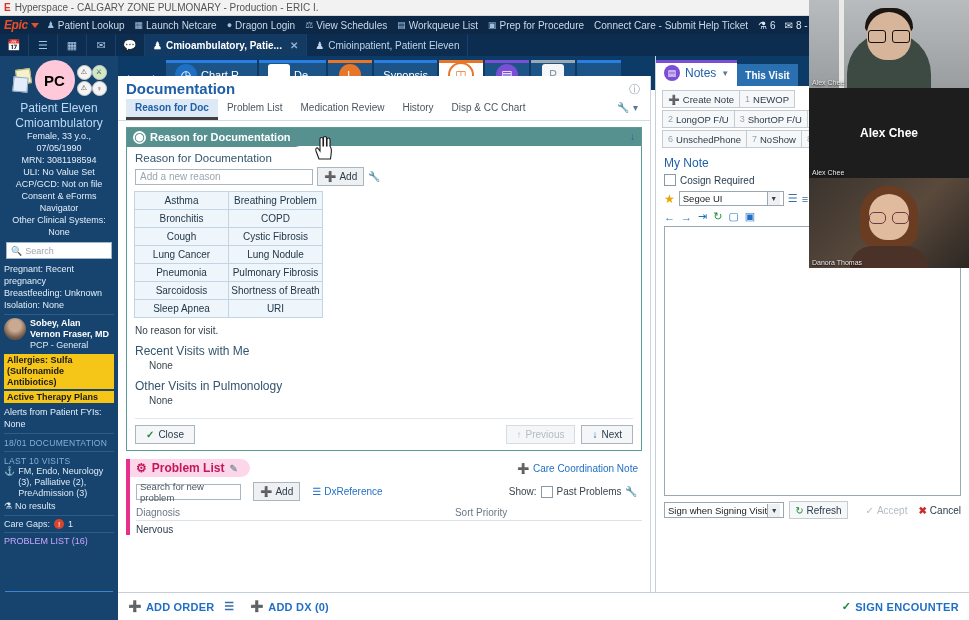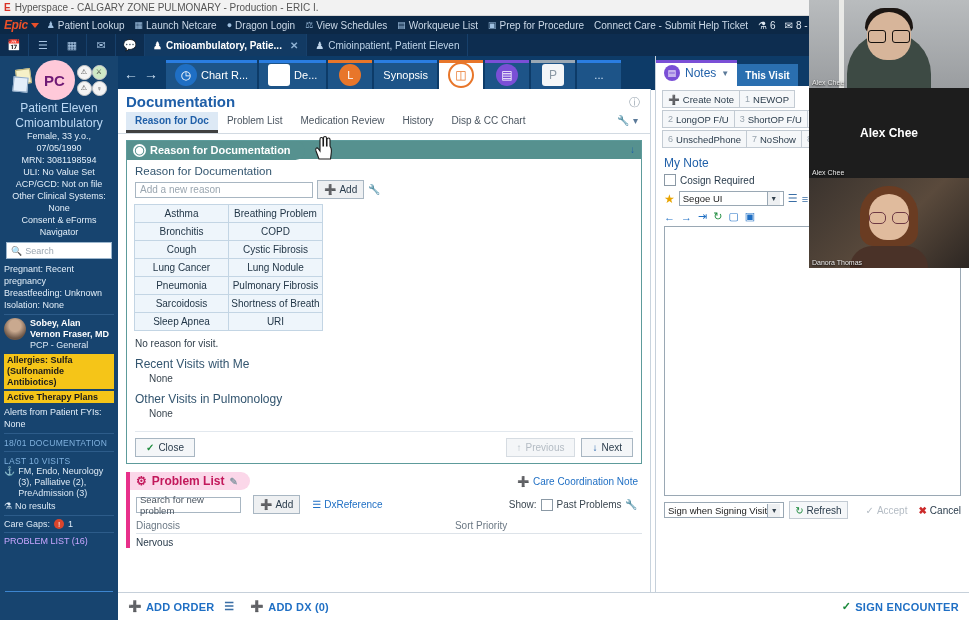--- a/index.html
+++ b/index.html
@@ -37,21 +37,21 @@
   .wstab .x{color:#8fb2d4;margin-left:4px;font-size:10px;}
 
   
   .sidebar{position:absolute;left:0;top:56px;width:118px;bottom:0;background:#17446f;
            color:#dce9f5;font-size:9.5px;box-sizing:border-box;padding:2px 4px;overflow:hidden;}
   .avatarRow{display:flex;align-items:center;justify-content:center;gap:2px;margin-top:2px;}
   .stickies{width:20px;height:22px;position:relative;}
   .sticky{position:absolute;width:13px;height:13px;background:#f6f1c8;border:1px solid #b9b07a;}
   .s1{left:3px;top:0;transform:rotate(-8deg);}
   .s2{left:0;top:8px;background:#e3eefa;border-color:#8ba7c4;transform:rotate(5deg);}
-  .pcircle{width:40px;height:40px;border-radius:50%;background:#ffc9d9;color:#701a75;
+  .pcircle{width:40px;height:40px;border-radius:50%;background:#ffc9d9;color:#000000;
            display:flex;align-items:center;justify-content:center;font-size:15px;font-weight:bold;}
   .minis{display:grid;grid-template-columns:14px 14px;gap:1px;}
   .mini{width:13px;height:13px;border-radius:50%;background:#f4f4f4;border:1px solid #ccc;
         font-size:7px;display:flex;align-items:center;justify-content:center;color:#333;}
   .mini.g{background:#cfe9c6;}
   .pname{text-align:center;color:#bcd9f5;font-size:12px;line-height:13px;margin-top:2px;}
   .pline{text-align:center;font-size:9px;line-height:12px;color:#e2eef9;}
   .srch{margin:4px 2px;height:15px;background:#fff;border:1px solid #9cb6cd;
         display:flex;align-items:center;padding:0 4px;color:#9aa6b0;font-size:9px;gap:3px;}
   .sb-line{font-size:9px;line-height:12px;color:#e2eef9;}
@@ -87,21 +87,21 @@
              display:flex;align-items:center;justify-content:center;font-size:12px;}
   .atab.wide{width:auto;padding:0 9px;color:#fff;font-size:11px;}
   .atab.sel{background:#fff;}
   .circIco{width:22px;height:22px;border-radius:50%;display:flex;align-items:center;
            justify-content:center;font-size:11px;color:#fff;}
   .actRight{margin-left:auto;display:flex;align-items:center;gap:4px;padding:0 6px 6px 0;}
   .sqBtn{width:22px;height:20px;background:#1d5488;color:#cfe2f5;display:flex;
          align-items:center;justify-content:center;font-size:10px;}
 
   
-  .doc{position:absolute;left:118px;top:89px;width:533px;bottom:28px;background:#fff;
+  .doc{position:absolute;left:118px;top:76px;width:533px;bottom:28px;background:#fff;
        border-right:1px solid #c9d4de;box-sizing:border-box;overflow:hidden;}
   .docTitle{color:#1f5fa8;font-size:15px;font-weight:bold;padding:4px 8px 2px 8px;}
   .helpIco{position:absolute;right:10px;top:6px;color:#9aa6b0;font-size:11px;}
   .docTabs{display:flex;gap:0;padding:0 8px;border-bottom:1px solid #d2dae2;}
   .dtab{font-size:10px;color:#4a5560;padding:3px 9px 4px 9px;white-space:nowrap;}
   .dtab.act{color:#1f5fa8;font-weight:bold;background:#dde9f5;border-bottom:3px solid #404040;}
   .wrenchR{margin-left:auto;color:#5b7a99;font-size:10px;padding:3px 4px;}
 
   .sectionBox{margin:6px 8px 0 8px;border:1px solid #5d9b9b;background:#fff;position:relative;}
   .sectTab{display:inline-flex;align-items:center;gap:4px;background:#56918f;color:#fff;
@@ -320,22 +320,22 @@
         <span class="mini">⚠</span>
         <span class="mini">♀</span>
       </span>
     </div>
     <div class="pname">Patient Eleven</div>
     <div class="pname">Cmioambulatory</div>
     <div class="pline">Female, 33 y.o., 07/05/1990</div>
     <div class="pline">MRN: 3081198594</div>
     <div class="pline">ULI: No Value Set</div>
     <div class="pline">ACP/GCD: Not on file</div>
+    <div class="pline">Consent &amp; eForms Navigator</div>
     <div class="pline">Other Clinical Systems: None</div>
-    <div class="pline">Consent &amp; eForms Navigator</div>
     <div class="srch">
       <span>🔍</span>
       <span>Search</span>
     </div>
     <div class="sb-line">Pregnant: Recent pregnancy</div>
     <div class="sb-line">Breastfeeding: Unknown</div>
     <div class="sb-line">Isolation: None</div>
     <div class="divider"></div>
     <div class="docRow">
       <span class="docPic"></span>

